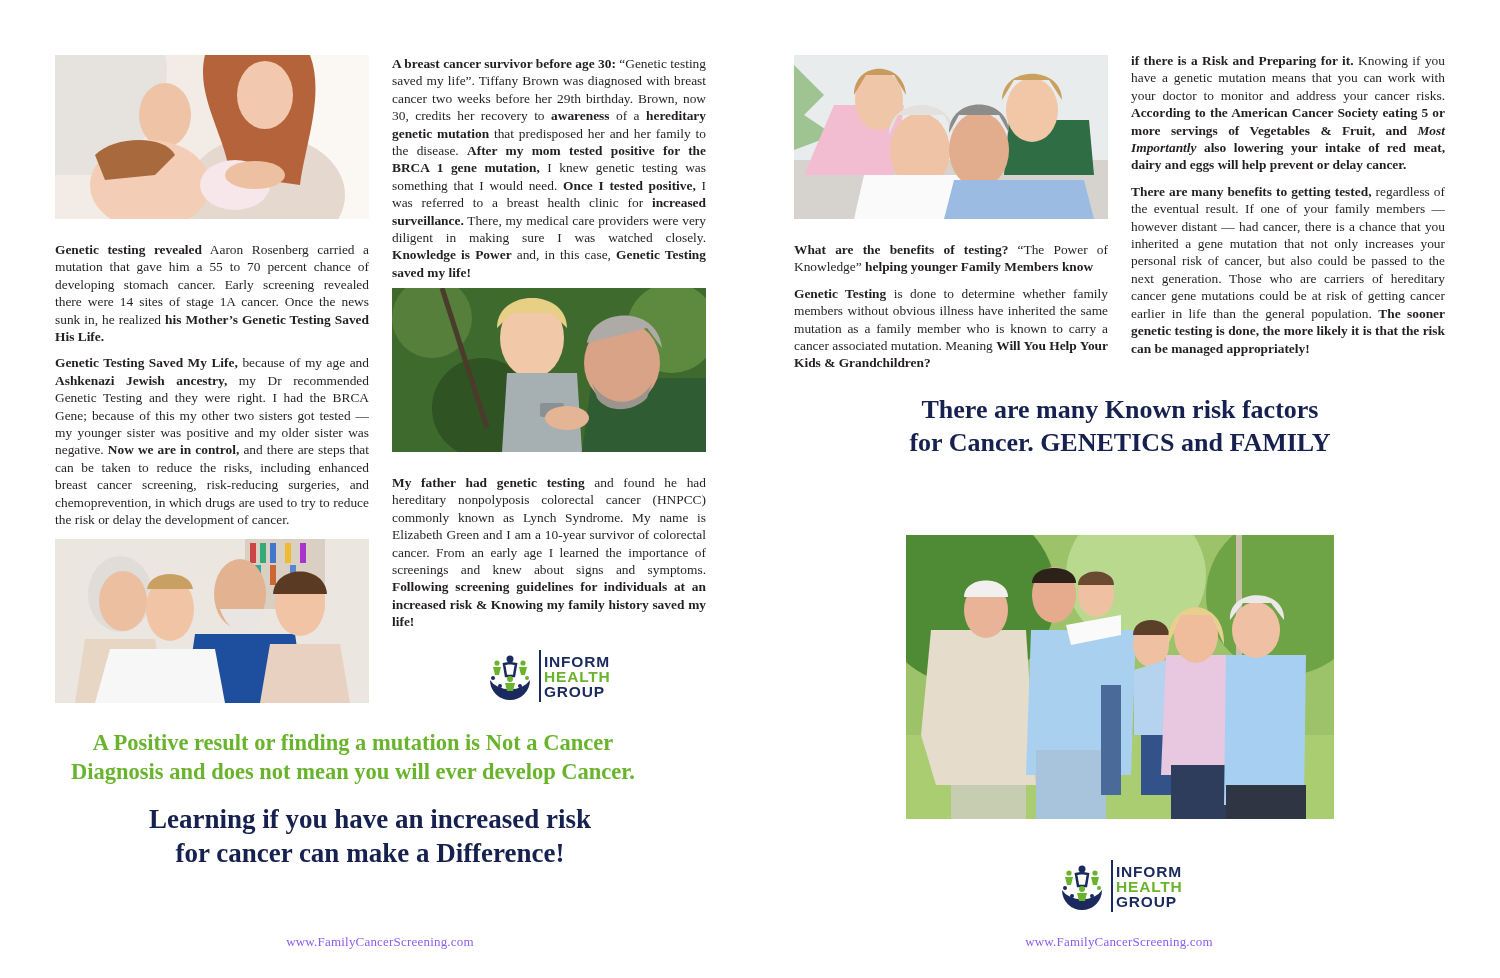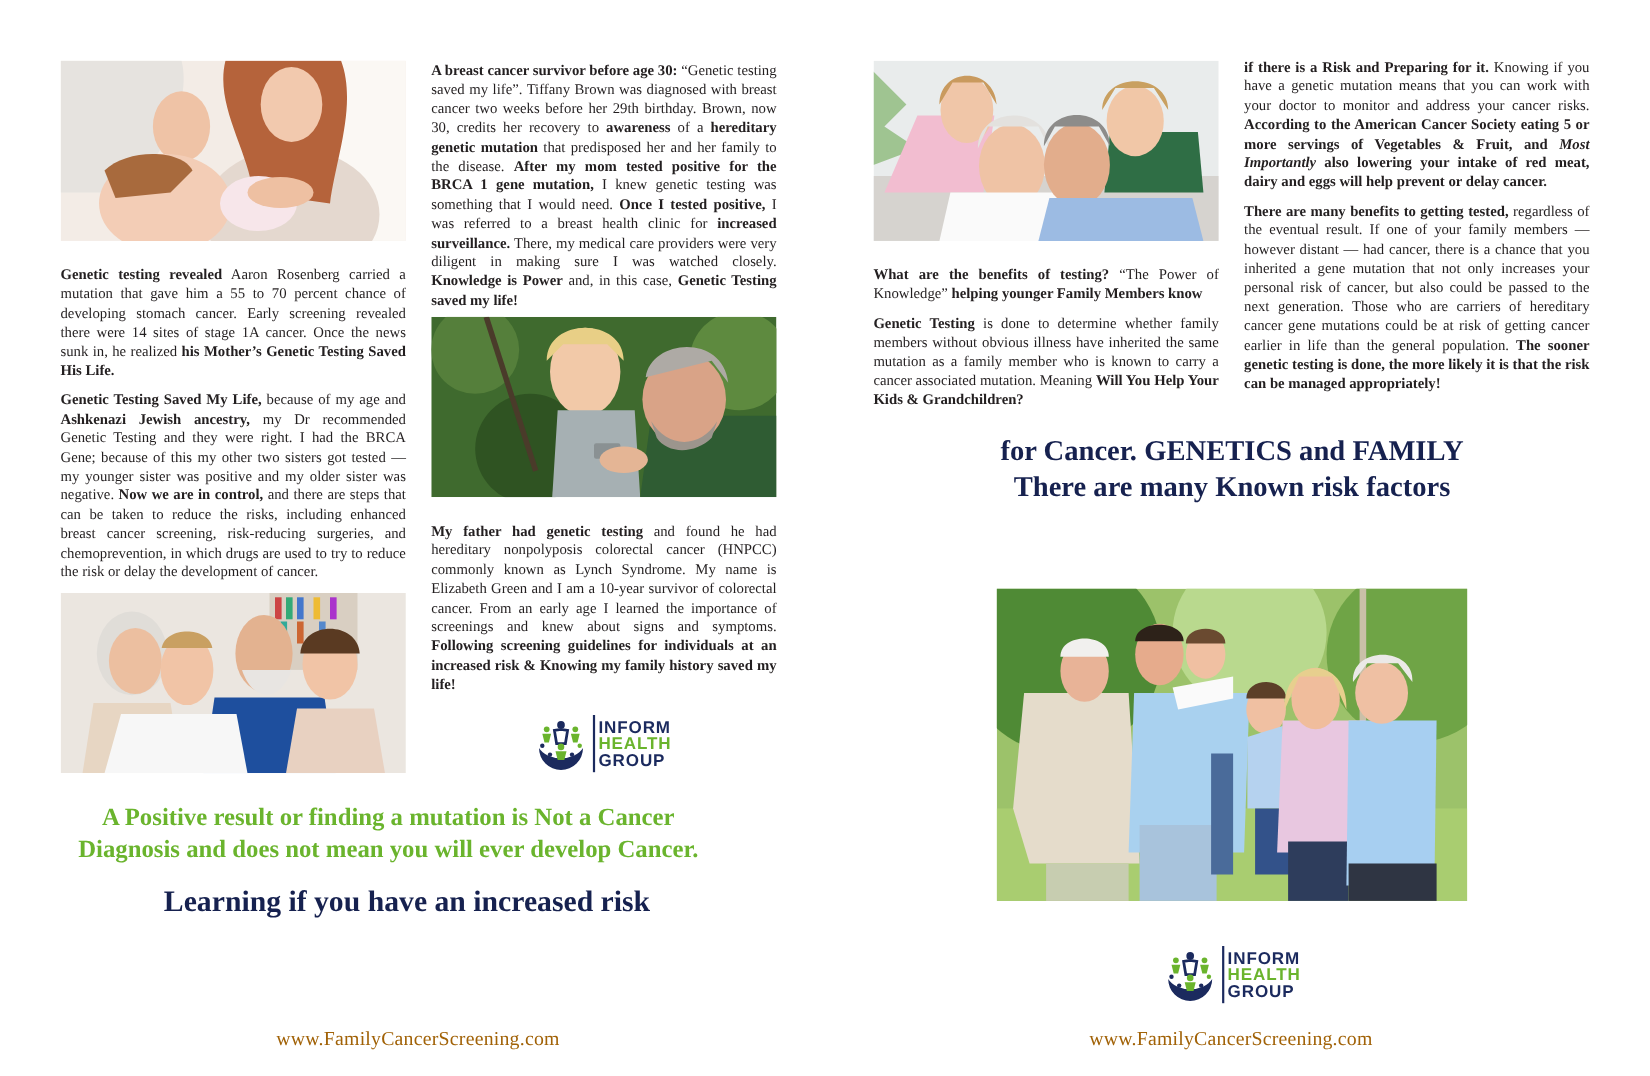--- a/index.html
+++ b/index.html
@@ -18,21 +18,21 @@
   .photo { position:absolute; overflow:hidden; }
   .photo svg { width:100%; height:100%; display:block; }
 
   .green-callout {
     color:#6ab42d; font-weight:bold; font-size:22.5px; line-height:29px; text-align:center;
   }
   .navy-callout {
     color:#16214f; font-weight:bold; text-align:center;
   }
   .url {
-    color:#a16207; font-size:18px; text-align:center; letter-spacing:0.2px;
+    color:#8b5cf6; font-size:13px; text-align:center; letter-spacing:0.2px;
   }
   .logo { position:absolute; display:flex; align-items:center; }
   .logo-mark { width:52px; height:52px; }
   .logo-divider { width:2px; height:52px; background:#1b2a5e; margin:0 3px 0 3px; }
   .logo-text { font-family:"Liberation Sans","DejaVu Sans",sans-serif; font-size:15.5px; line-height:15px; letter-spacing:0.8px; font-weight:bold; }
   .logo-text .l1, .logo-text .l3 { color:#1b2a5e; }
   .logo-text .l2 { color:#6ab42d; }
 </style>
 </head>
 <body>
@@ -138,20 +138,21 @@
     </div>
   </div>
 
   <div class="abs green-callout" style="left:23px;top:728px;width:660px;">
     <div>A Positive result or finding a mutation is Not a Cancer</div>
     <div>Diagnosis and does not mean you will ever develop Cancer.</div>
   </div>
 
   <div class="abs navy-callout" style="left:40px;top:802px;width:660px;font-size:27px;line-height:34px;">
     <div>Learning if you have an increased risk</div>
+    <div>for cancer can make a Difference!</div>
   </div>
 
   <div class="abs url" style="left:180px;top:934px;width:400px;">www.FamilyCancerScreening.com</div>
 </div>
 
 <div>
 
   <div class="photo" style="left:794px;top:55px;width:314px;height:164px;">
     <svg viewBox="0 0 314 164" preserveAspectRatio="none">
       <rect width="314" height="164" fill="#e9ecec"></rect>
@@ -176,22 +177,22 @@
     <p><b>What are the benefits of testing?</b> “The Power of Knowledge” <b>helping younger Family Members know</b></p>
     <p><b>Genetic Testing</b> is done to determine whether family members without obvious illness have inherited the same mutation as a family member who is known to carry a cancer associated mutation. Meaning <b>Will You Help Your Kids &amp; Grandchildren?</b></p>
   </div>
 
   <div class="abs body-text" style="left:1131px;top:52px;width:314px;">
     <p><b>if there is a Risk and Preparing for it.</b> Knowing if you have a genetic mutation means that you can work with your doctor to monitor and address your cancer risks. <b>According to the American Cancer Society eating 5 or more servings of Vegetables &amp; Fruit, and </b><b><i>Most Importantly</i></b><b> also lowering your intake of red meat, dairy and eggs will help prevent or delay cancer.</b></p>
     <p><b>There are many benefits to getting tested,</b> regardless of the eventual result. If one of your family members — however distant — had cancer, there is a chance that you inherited a gene mutation that not only increases your personal risk of cancer, but also could be passed to the next generation. Those who are carriers of hereditary cancer gene mutations could be at risk of getting cancer earlier in life than the general population. <b>The sooner genetic testing is done, the more likely it is that the risk can be managed appropriately!</b></p>
   </div>
 
   <div class="abs navy-callout" style="left:870px;top:393px;width:500px;font-size:26px;line-height:33px;">
+    <div>There are many Known risk factors</div>
     <div>for Cancer. GENETICS and FAMILY</div>
-    <div>There are many Known risk factors</div>
   </div>
 
   <div class="photo" style="left:906px;top:535px;width:428px;height:284px;">
     <svg viewBox="0 0 428 284" preserveAspectRatio="none">
       <rect width="428" height="284" fill="#9cc26a"></rect>
       <circle cx="60" cy="60" r="90" fill="#4f8a35"></circle>
       <circle cx="380" cy="60" r="80" fill="#6fa446"></circle>
       <circle cx="230" cy="40" r="70" fill="#b9d98e"></circle>
       <rect x="0" y="200" width="428" height="84" fill="#a9cd70"></rect>
       <rect x="330" y="0" width="6" height="160" fill="#c9c0a8"></rect>

